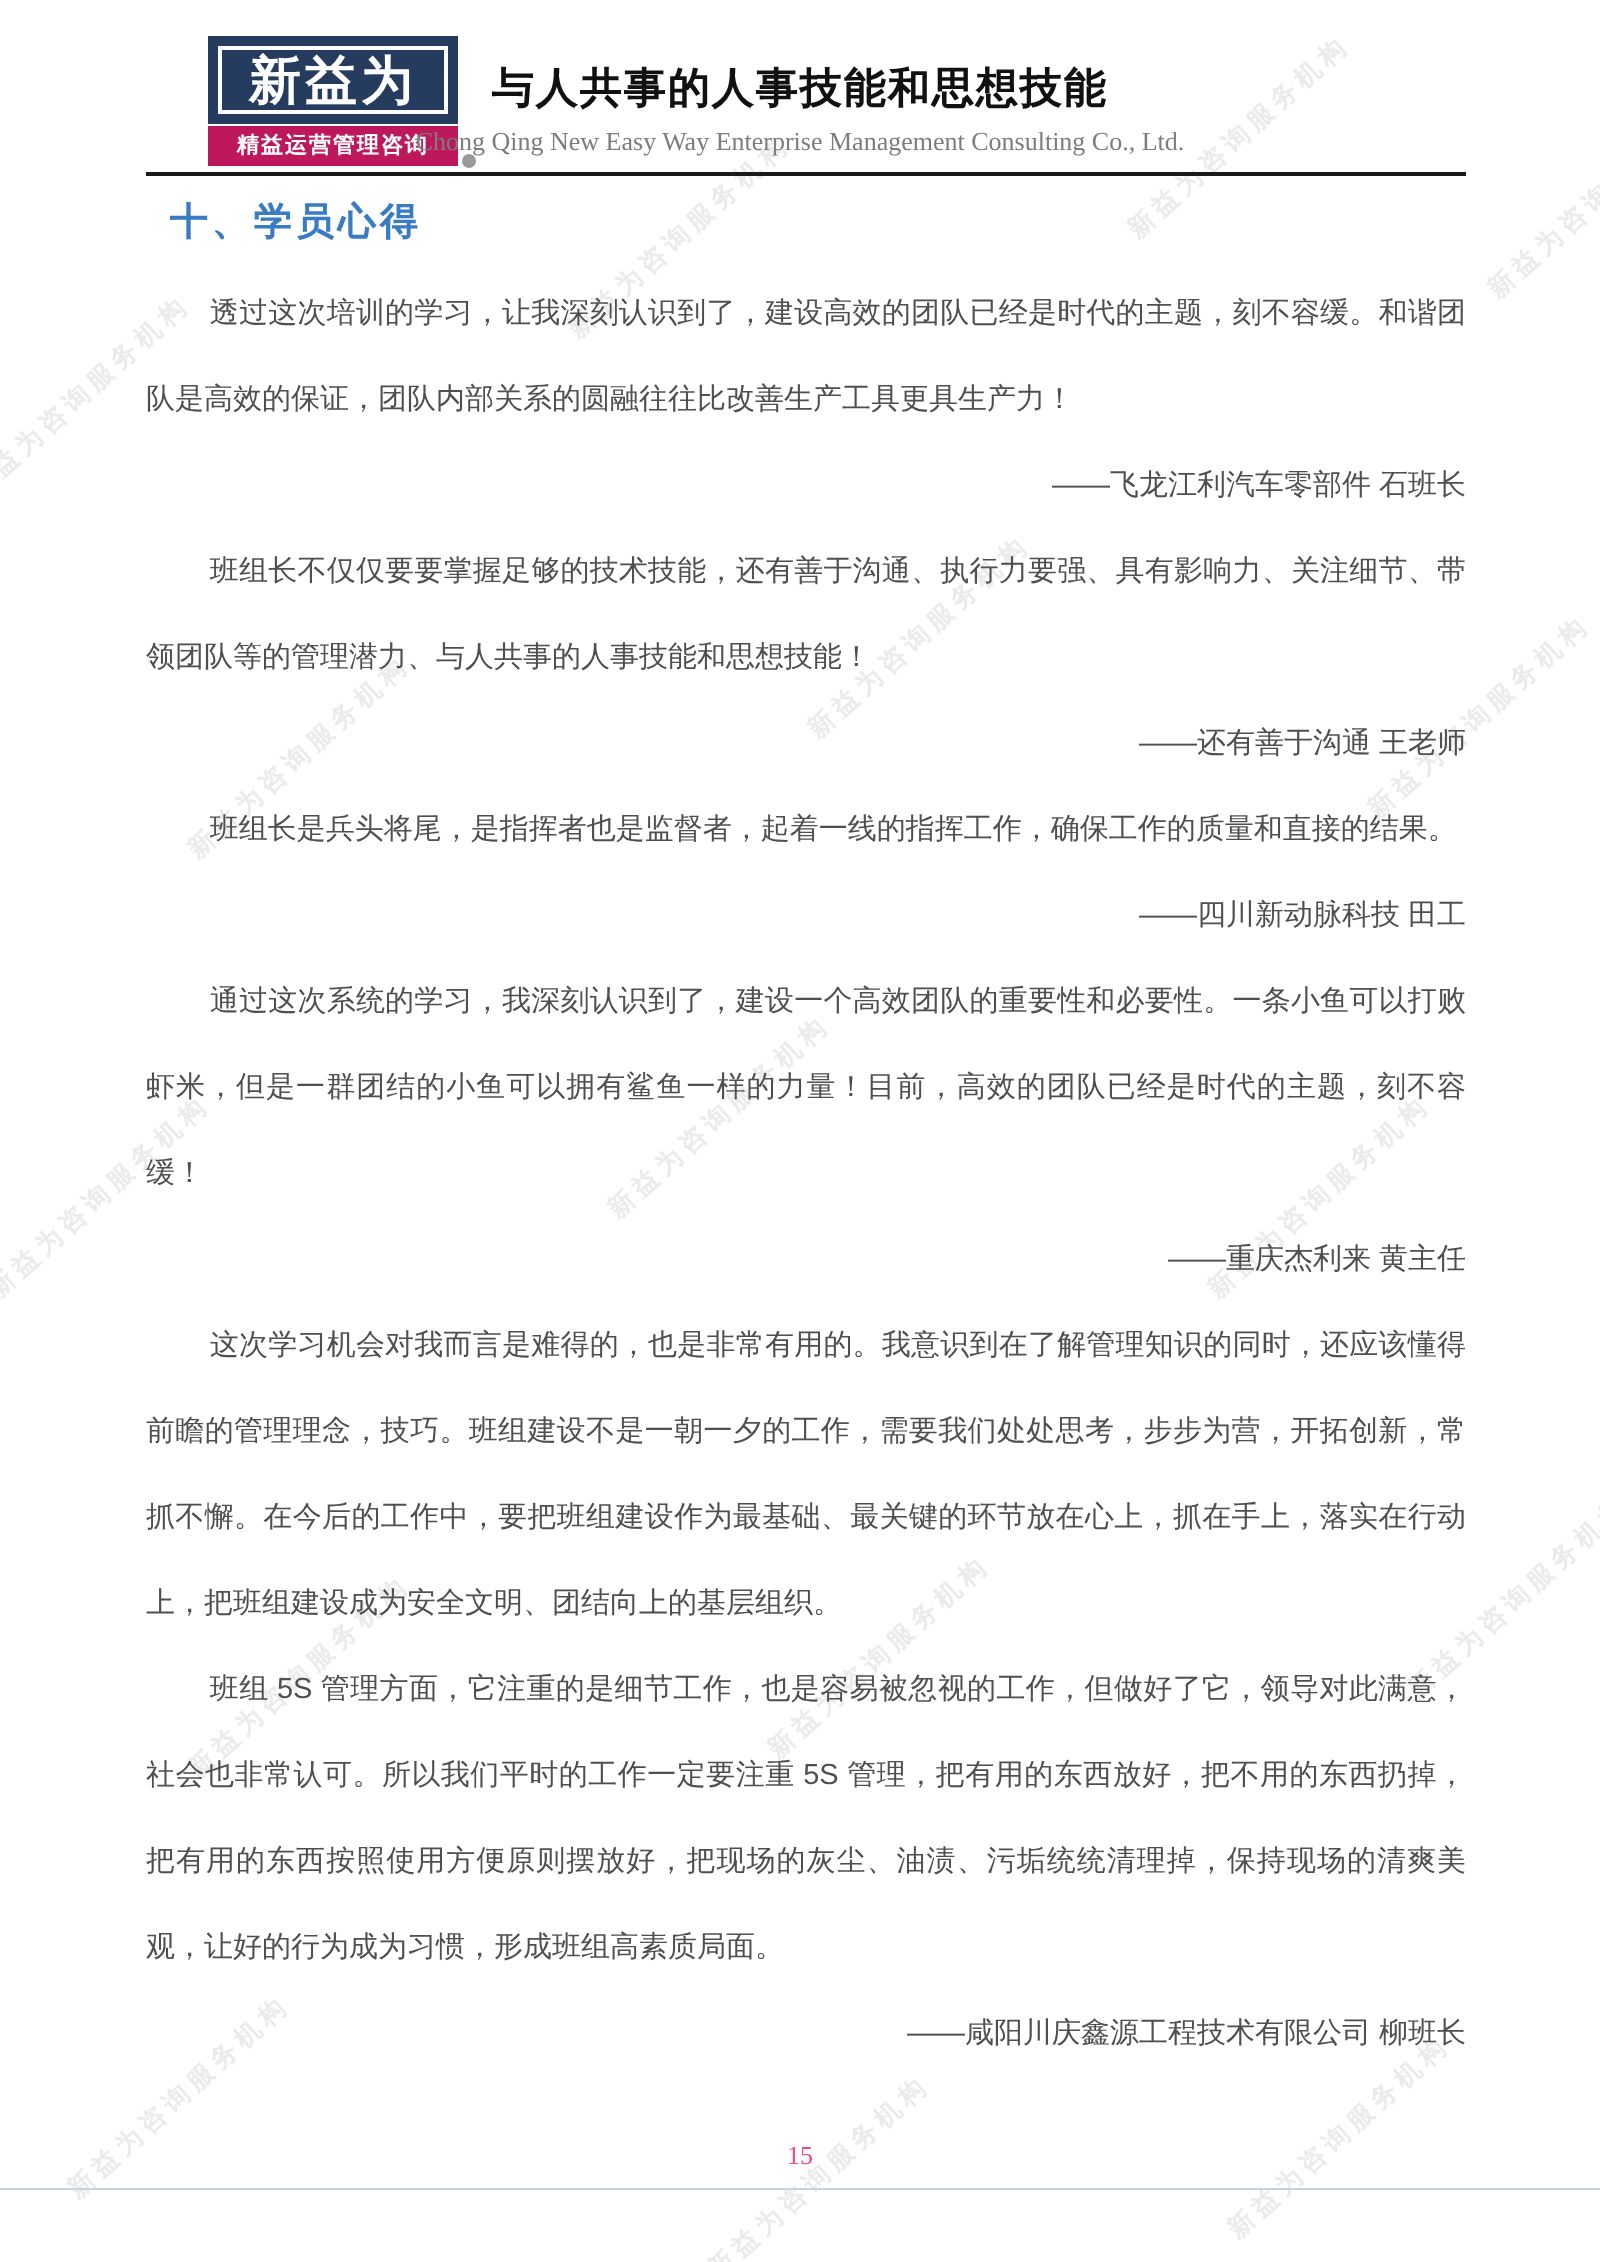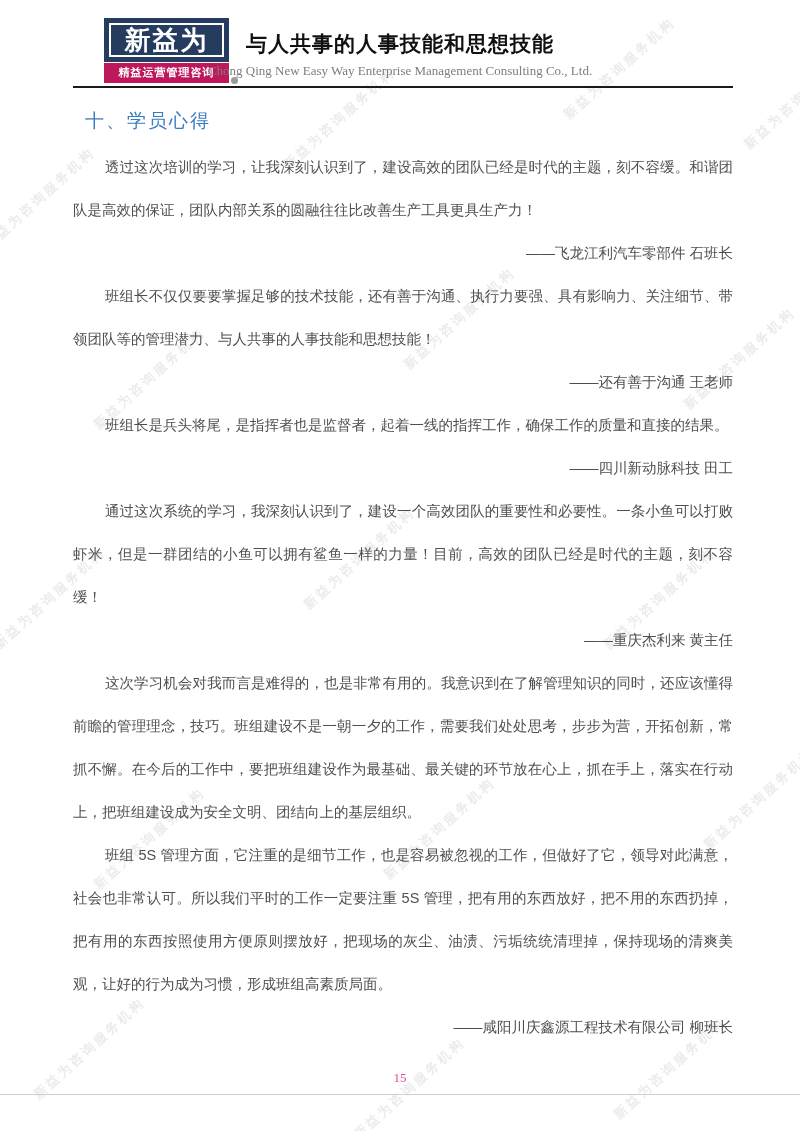--- a/index.html
+++ b/index.html
@@ -114,26 +114,26 @@
     background: #1a1a1a;
     z-index: 1;
   }
   
   .content {
     position: relative;
     z-index: 1;
     padding: 0 67px 0 73px;
   }
   .section-title {
-    margin-top: 21px;
+    margin-top: 11px;
     margin-bottom: 12px;
     padding-left: 12px;
     color: #3a7cc3;
     font-size: 19px;
-    font-weight: normal;
+    font-weight: bold;
     letter-spacing: 2px;
   }
   .para {
     color: #4f4f4f;
     font-size: 14.5px;
     line-height: 43px;
     text-align: justify;
     text-indent: 2.2em;
   }
   .attr {

